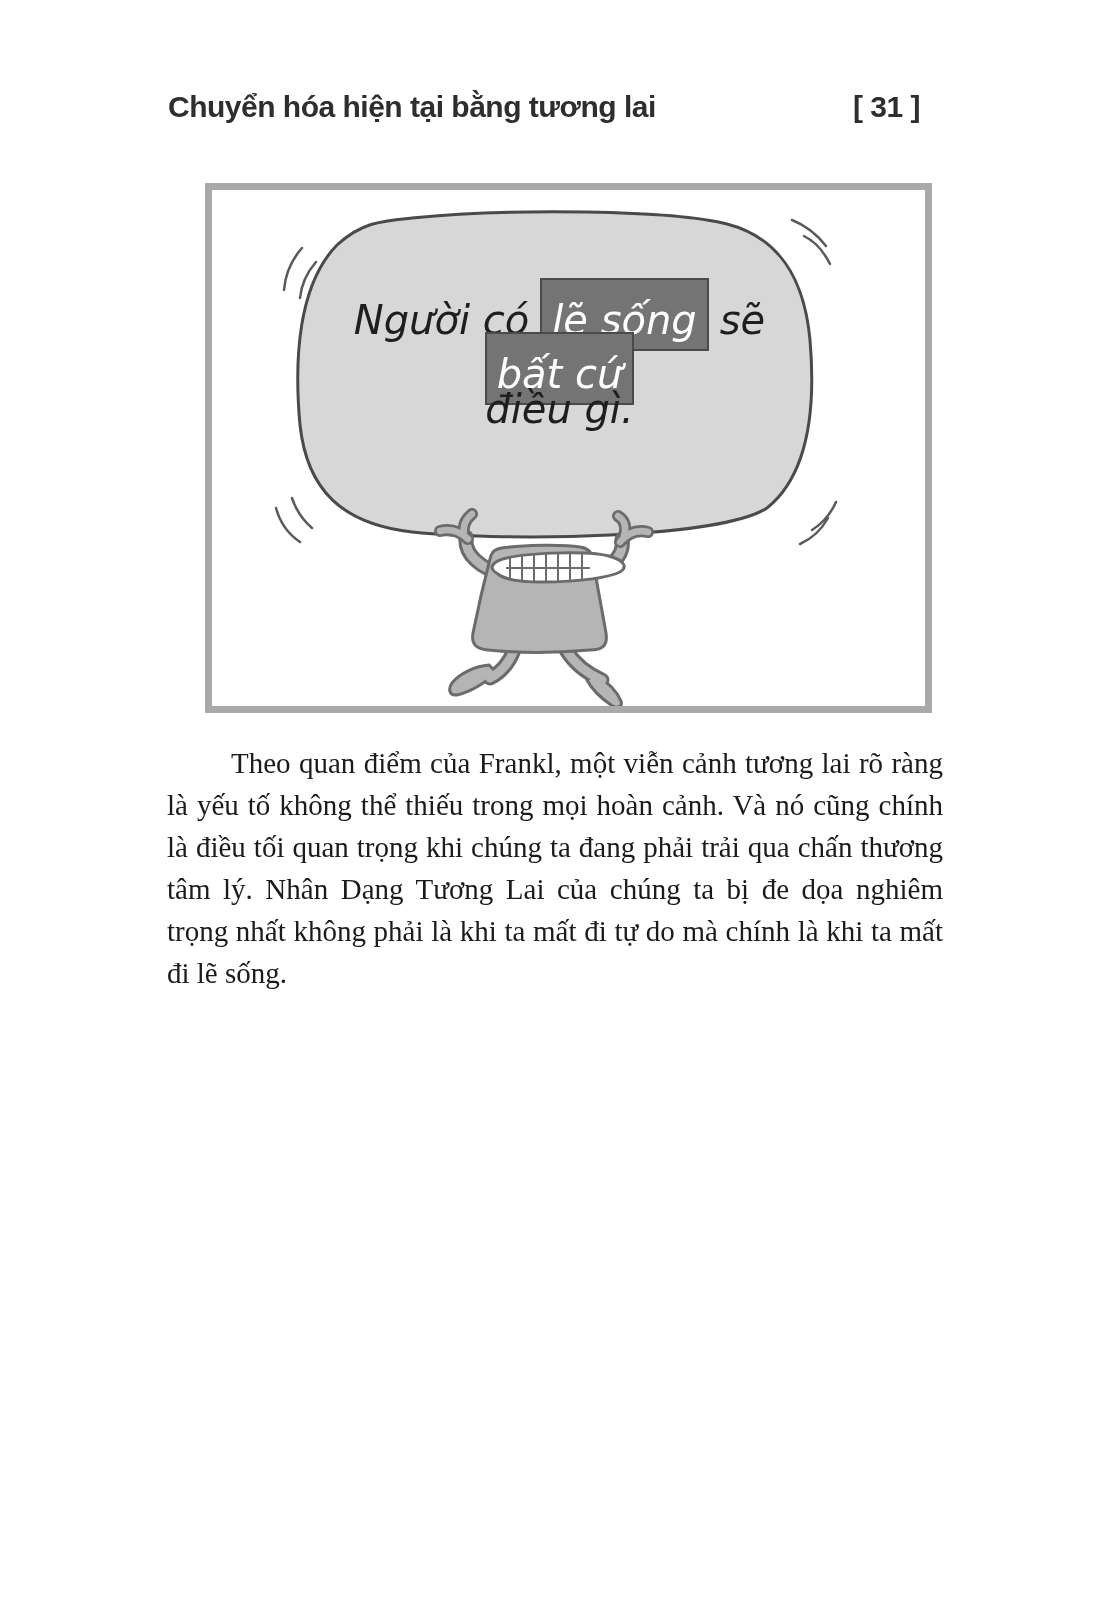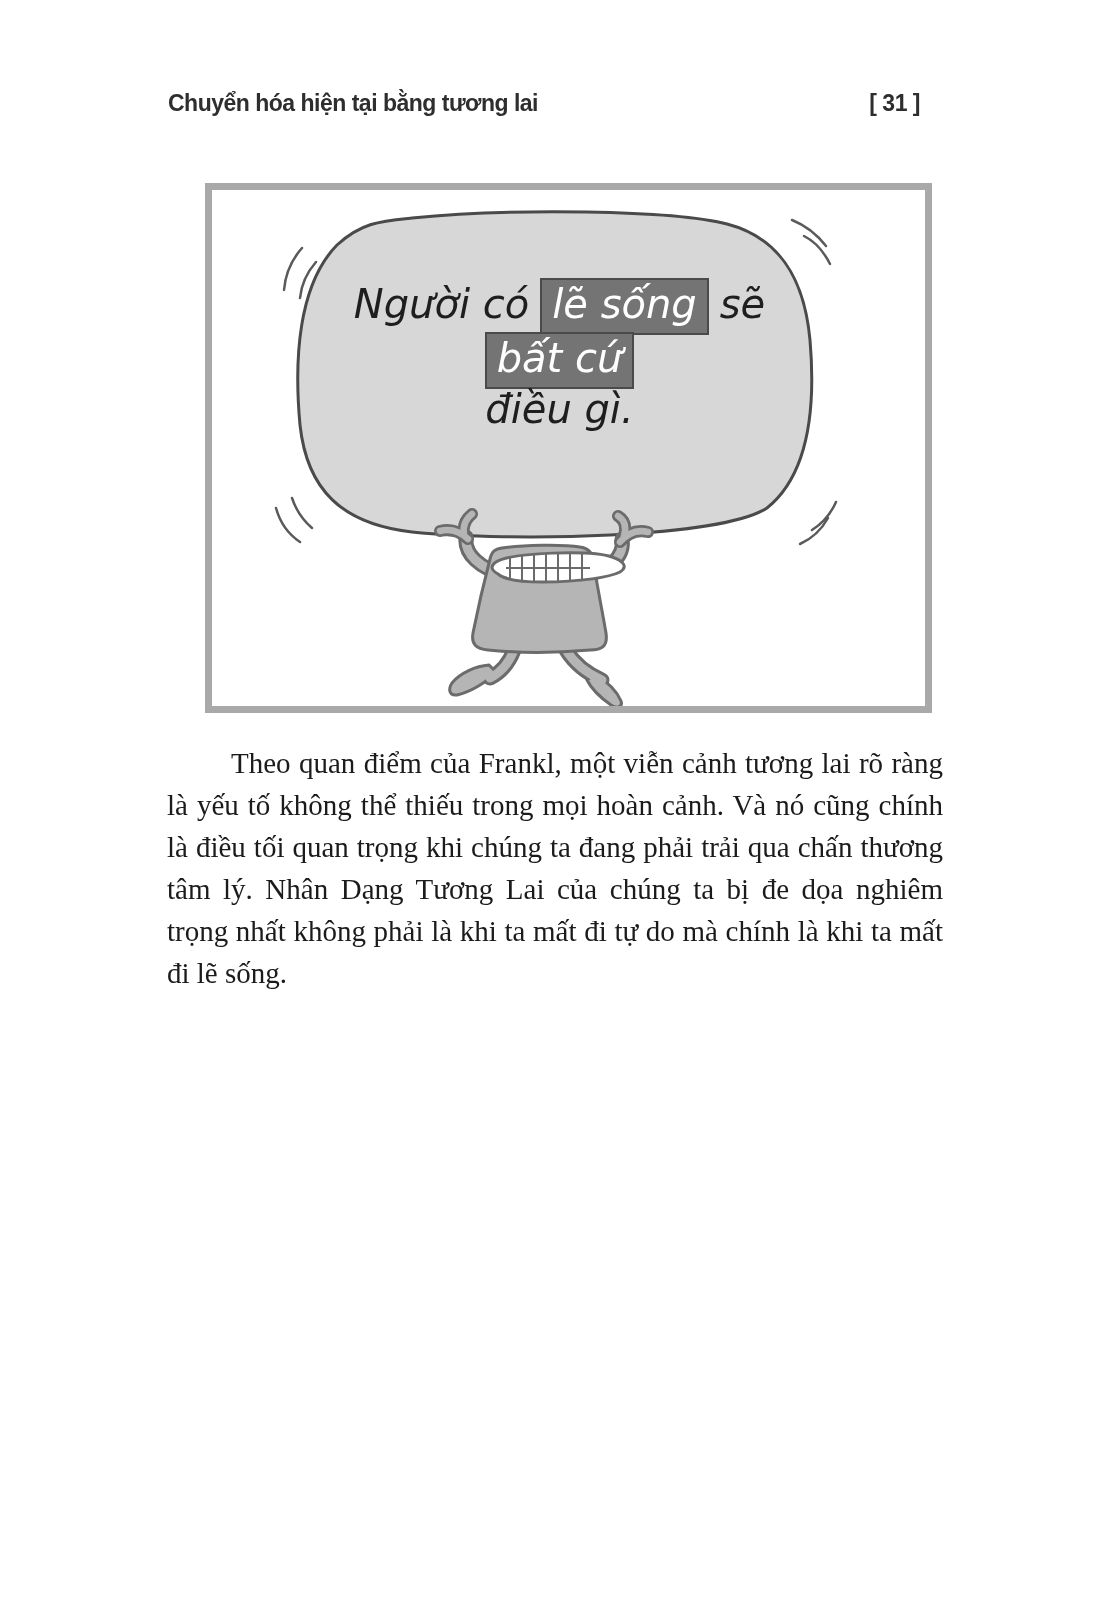--- a/index.html
+++ b/index.html
@@ -17,21 +17,21 @@
   
   .header {
     position: absolute;
     top: 90px;
     left: 168px;
     right: 183px;
     display: flex;
     justify-content: space-between;
     align-items: baseline;
     font-family: "Liberation Sans", sans-serif;
-    font-size: 23px;
+    font-size: 30px;
     font-weight: 600;
     letter-spacing: -0.5px;
     color: #2e2e2e;
   }
 
   
   .figure-frame {
     position: absolute;
     left: 205px;
     top: 183px;
@@ -73,21 +73,21 @@
     display: flex;
     justify-content: center;
     align-items: baseline;
     gap: 11px;
     height: 54px;
   }
   .hl {
     background: var(--highlight-bg, #747474);
     color: var(--highlight-text, #ffffff);
     border: 2px solid var(--highlight-border, #4a4a4a);
-    padding: 1px 10px 6px 10px;
+    padding: 17px 10px 6px 10px;
   }
 
   
   .body-text {
     position: absolute;
     left: 167px;
     top: 742px;
     width: 776px;
     font-size: 29px;
     line-height: 42px;

